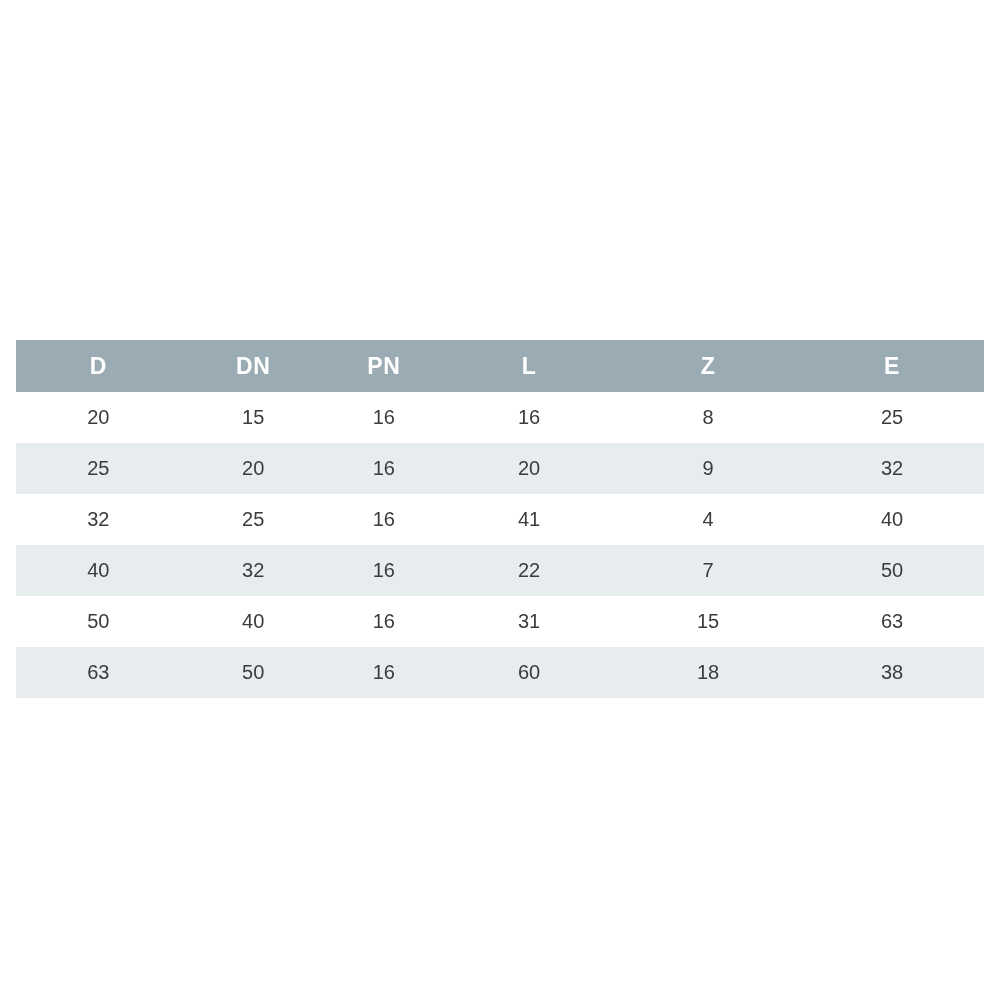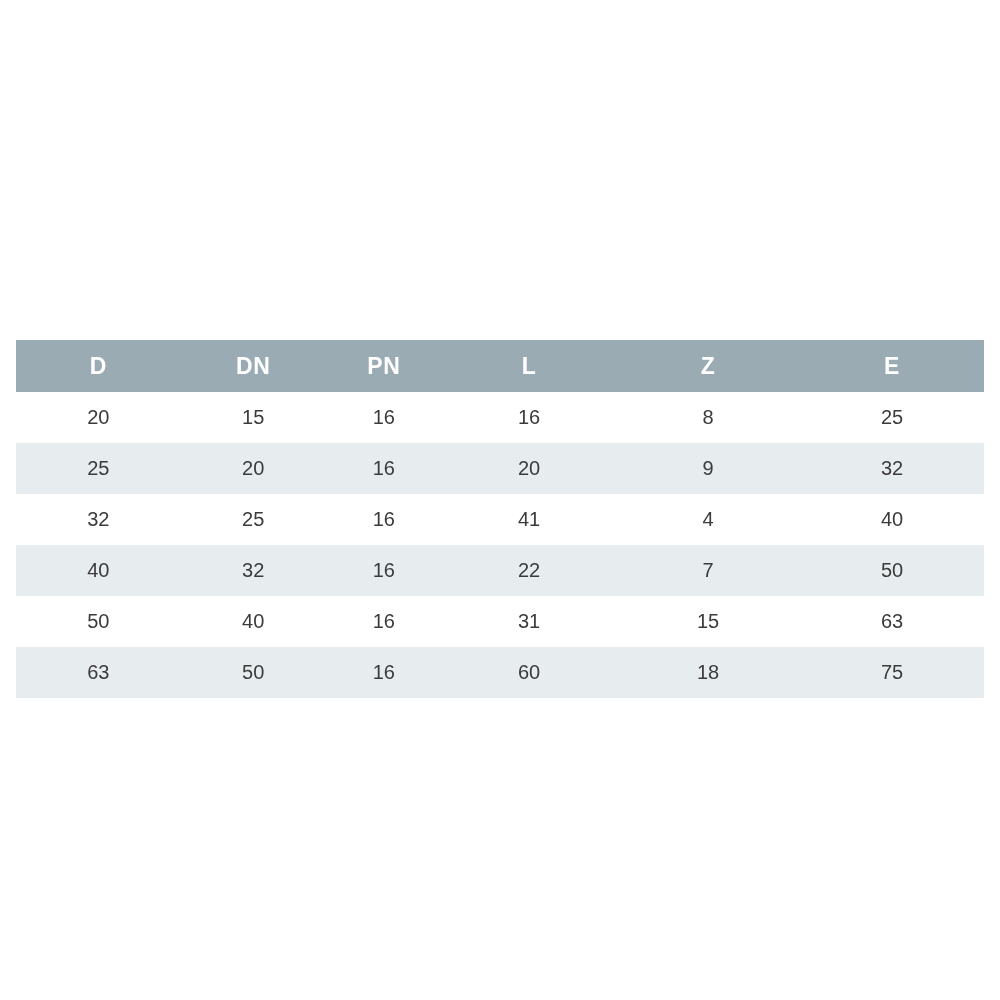--- a/index.html
+++ b/index.html
@@ -136,18 +136,18 @@
           <td>31</td>
           <td>15</td>
           <td>63</td>
         </tr>
         <tr class="even-row">
           <td>63</td>
           <td>50</td>
           <td>16</td>
           <td>60</td>
           <td>18</td>
-          <td>75</td>
+          <td>38</td>
         </tr>
       </tbody>
     </table>
   </div>
 </div>
 
 </body></html>

